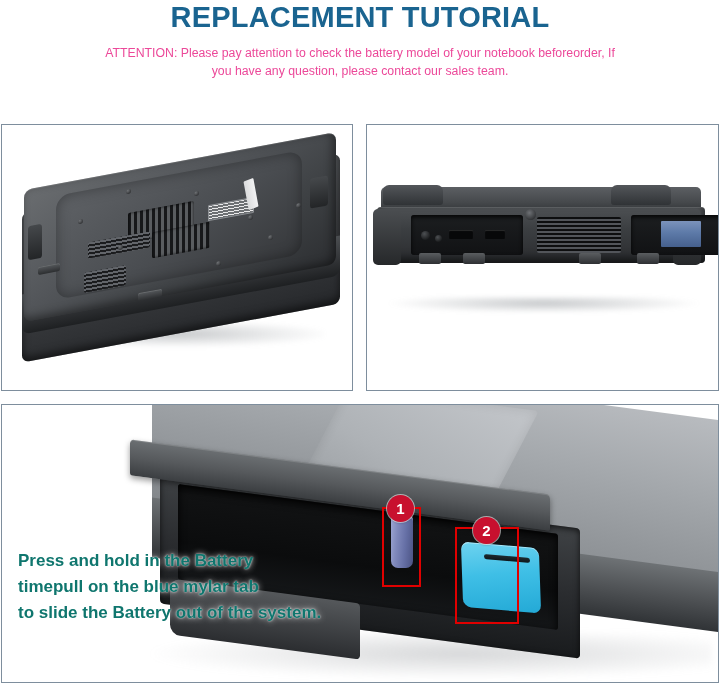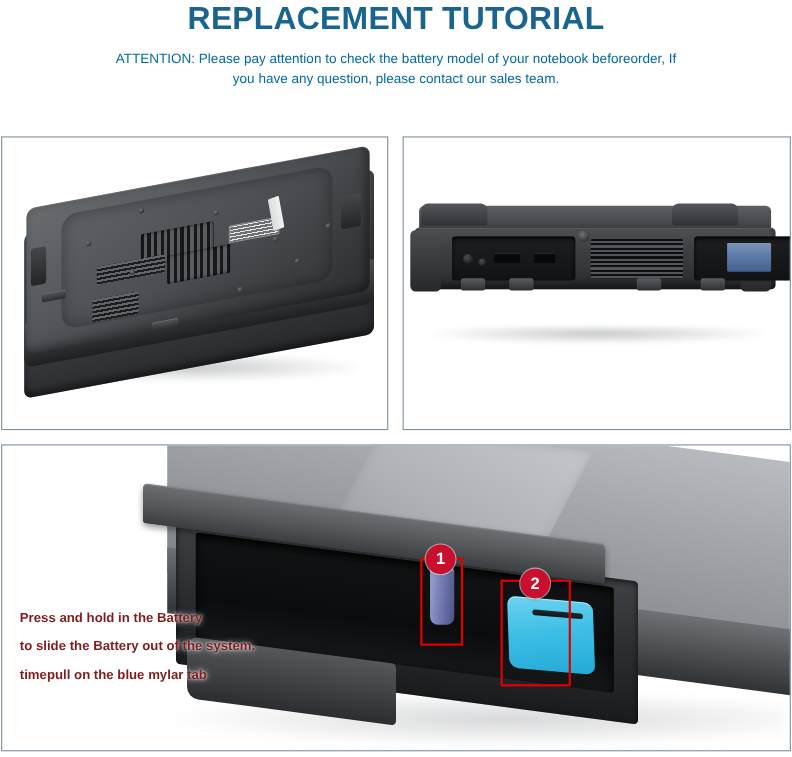--- a/index.html
+++ b/index.html
@@ -16,21 +16,21 @@
   
   .header { position: absolute; left: 0; top: 0; width: 628px; height: 112px; }
   .title {
     position: absolute; left: 0; top: 1px; width: 720px;
     text-align: center;
     font-size: 29px; font-weight: bold; letter-spacing: 0.2px;
     color: #1a6490;
   }
   .attention {
     position: absolute; left: 104px; top: 44px; width: 512px;
-    text-align: center; color: #0369a1;
+    text-align: center; color: #ec4899;
     font-size: 12.3px; line-height: 18px;
   }
 
   
   .panel {
     position: absolute;
     background: #ffffff;
     border: 1px solid #7e8e9d;
     box-sizing: border-box;
     overflow: hidden;
@@ -246,22 +246,22 @@
     background: #c8102e;
     box-shadow: 0 0 0 1px rgba(255,255,255,.55), 0 1px 2px rgba(0,0,0,.35);
     color: #ffffff;
     font-size: 15px; font-weight: bold;
     line-height: 27px; text-align: center;
   }
 
   
   .instructions {
     position: absolute; left: 18px; top: 548px; width: 330px;
-    color: #7f1d1d;
-    font-size: 12px; font-weight: bold; line-height: 26px;
+    color: #0f766e;
+    font-size: 17px; font-weight: bold; line-height: 26px;
     text-shadow: 0 0 2px rgba(255,255,255,.95), 0 0 6px rgba(255,255,255,.9);
   }
   .instructions div { white-space: nowrap; }
 </style>
 </head>
 <body>
 
 <div class="header">
   <div class="title">REPLACEMENT TUTORIAL</div>
   <div class="attention">ATTENTION: Please pay attention to check the battery model of your notebook beforeorder, If you have any question, please contact our sales team.</div>
@@ -353,15 +353,15 @@
 <div class="lc-mylar-slot"></div>
 
 <div class="callout-box" style="left:382px; top:507px; width:39px; height:80px;"></div>
 <div class="callout-box" style="left:455px; top:527px; width:64px; height:97px;"></div>
 
 <div class="callout-badge" style="left:387px; top:495px;">1</div>
 <div class="callout-badge" style="left:473px; top:517px;">2</div>
 
 <div class="instructions">
   <div>Press and hold in the Battery</div>
+  <div>timepull on the blue mylar tab</div>
   <div>to slide the Battery out of the system.</div>
-  <div>timepull on the blue mylar tab</div>
 </div>
 
 </body></html>

